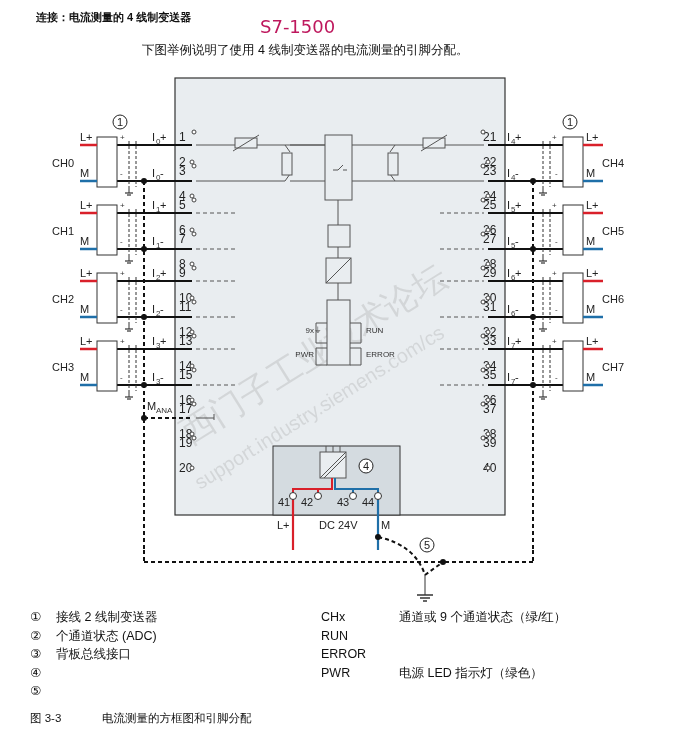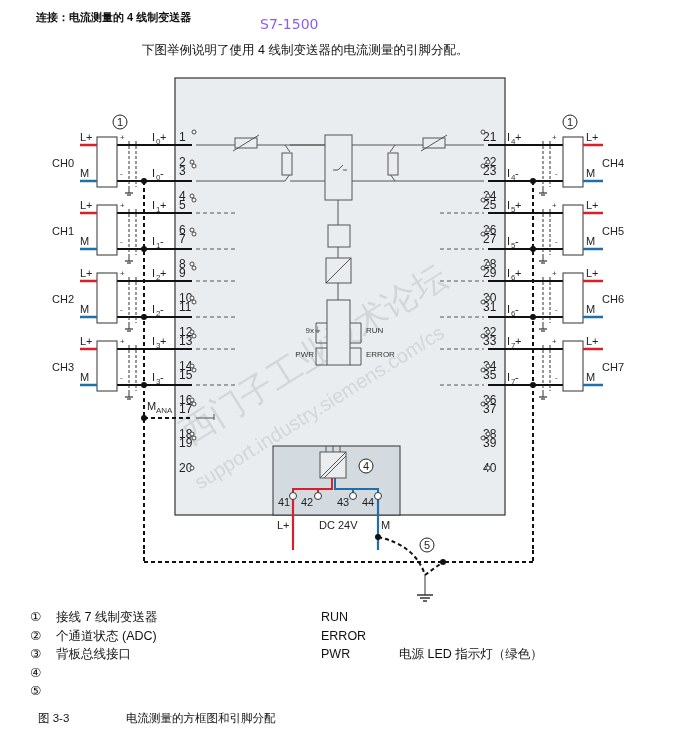--- a/index.html
+++ b/index.html
@@ -1,29 +1,29 @@
 <!DOCTYPE html>
 <html><head>
 <meta charset="utf-8">
 <style>
   html,body{margin:0;padding:0;background:#fff;}
   body{width:686px;height:741px;position:relative;overflow:hidden;font-family:"Liberation Sans","DejaVu Sans",sans-serif;color:#111;}
   .title{position:absolute;left:36px;top:10px;font-size:11px;font-weight:bold;}
-  .brand{position:absolute;left:260px;top:16px;font-size:14px;color:#8b5cf6;font-family:"DejaVu Sans",sans-serif;}
+  .brand{position:absolute;left:260px;top:16px;font-size:18px;color:#be185d;font-family:"DejaVu Sans",sans-serif;}
   .subtitle{position:absolute;left:142px;top:42px;font-size:12.5px;}
   svg#diagram{position:absolute;left:0;top:0;}
   .pin{font-size:12px;fill:#222;font-family:"Liberation Sans",sans-serif;}
   .lbl{font-size:11px;fill:#222;font-family:"Liberation Sans",sans-serif;}
   .sm{font-size:8px;fill:#333;font-family:"Liberation Sans",sans-serif;}
   .legend{position:absolute;font-size:12.5px;line-height:18px;}
   .legend .row{display:flex;height:18.5px;}
   .legend .num{width:26px;}
   .legend .key{width:78px;}
   .caption{position:absolute;left:30px;top:711px;font-size:11.5px;display:flex;}
-  .caption .fig{width:88px;margin-left:8px;}
+  .caption .fig{width:72px;}
 </style>
 </head>
 <body>
 
 <div class="title">连接：电流测量的 4 线制变送器</div>
 <div class="brand">S7-1500</div>
 <div class="subtitle">下图举例说明了使用 4 线制变送器的电流测量的引脚分配。</div>
 
 <svg id="diagram" width="686" height="741" xmlns="http://www.w3.org/2000/svg">
 
@@ -400,39 +400,43 @@
     <line x1="425" y1="575" x2="425" y2="595" stroke="#333" stroke-width="1"></line>
     <line x1="417" y1="595" x2="433" y2="595" stroke="#333" stroke-width="1.5"></line>
     <line x1="420" y1="598" x2="430" y2="598" stroke="#333" stroke-width="1.5"></line>
     <line x1="423" y1="601" x2="427" y2="601" stroke="#333" stroke-width="1.5"></line>
   </g>
 </svg>
 
 <div class="legend" style="left:30px;top:608px;">
   <div class="row">
       <span class="num">①</span>
-      <span>接线 7 线制变送器</span>
+      <span>接线 2 线制变送器</span>
     </div>
   <div class="row">
       <span class="num">②</span>
       <span>个通道状态 (ADC)</span>
     </div>
   <div class="row">
       <span class="num">③</span>
       <span>背板总线接口</span>
     </div>
   <div class="row">
       <span class="num">④</span>
     </div>
   <div class="row">
       <span class="num">⑤</span>
     </div>
 </div>
 
 <div class="legend" style="left:321px;top:608px;">
+  <div class="row">
+      <span class="key">CHx</span>
+      <span>通道或 9 个通道状态（绿/红）</span>
+    </div>
   <div class="row">
       <span class="key">RUN</span>
     </div>
   <div class="row">
       <span class="key">ERROR</span>
     </div>
   <div class="row">
       <span class="key">PWR</span>
       <span>电源 LED 指示灯（绿色）</span>
     </div>

